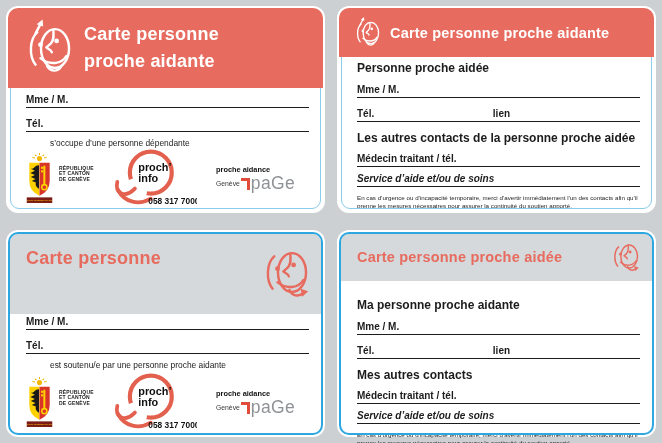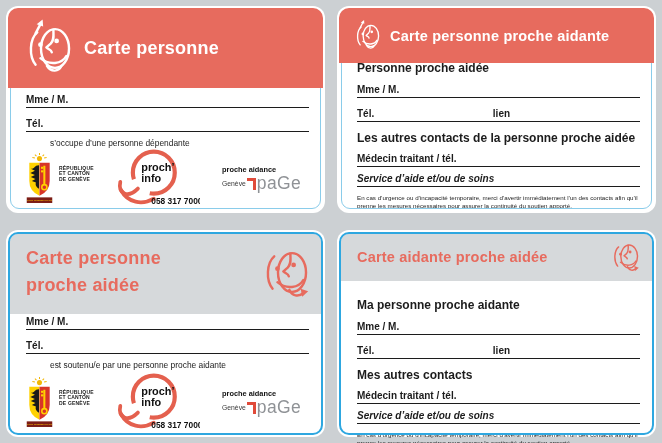--- a/index.html
+++ b/index.html
@@ -15,21 +15,21 @@
 
   .inner-border { position:absolute; pointer-events:none; z-index:5; }
   .inner-border.thin  { inset:4px; border:1px solid #8accea; border-radius:9px; }
   .inner-border.thick { inset:2px; border:2px solid #2ea7e0; border-radius:10px; }
 
   .header-red {
     position:absolute; left:2px; right:2px; top:2px; background:#e76b5e;
     border-radius:10px 10px 0 0; z-index:6; display:flex; align-items:center;
   }
   #card1 .header-red { height:80px; }
-  #card2 .header-red { height:55px; }
+  #card2 .header-red { height:49px; }
   .header-gray {
     position:absolute; left:4px; right:4px; top:4px; background:#d6d9db;
     border-radius:8px 8px 0 0; z-index:1;
   }
   #card3 .header-gray { height:80px; }
   #card4 .header-gray { height:47px; }
 
   .title-big { font-size:18px; line-height:27px; font-weight:bold; letter-spacing:0.2px; }
   #card1 .title-big { color:#ffffff; margin-left:9px; }
   #card3 .title-big { color:#e76b5e; position:absolute; z-index:2; left:20px; top:15px; }
@@ -47,21 +47,21 @@
 
   .s { fill:none; stroke:currentColor; stroke-width:4.5; stroke-linecap:round; stroke-linejoin:round; }
 
   .front-body { position:absolute; left:20px; right:16px; z-index:2; }
   #card1 .front-body { top:88px; }
   #card3 .front-body { top:86px; }
   .fline { border-bottom:1.4px solid #1c1c1c; font-size:10px; font-weight:bold; padding-bottom:2px; }
   .fline.tel { margin-top:10px; }
   .note { font-size:8.4px; margin-top:6px;padding-left:24px; }
 
-  .logos { position:absolute; left:18px; right:8px; top:142px; height:60px; z-index:2;
+  .logos { position:absolute; left:18px; right:14px; top:142px; height:60px; z-index:2;
            display:flex; align-items:center; justify-content:space-between; }
   .geneve { display:flex; align-items:flex-start; }
   .geneve svg { width:31px; height:51px; }
   .geneve-text { font-size:5px; line-height:5.8px; font-weight:bold; letter-spacing:0.2px; margin:13px 0 0 4px; }
   .prochinfo svg { width:84px; height:62px; }
   svg text { font-family:"Liberation Sans", sans-serif; }
 
   .pagelogo { width:95px; }
   .pa-line1 { font-size:7.4px; font-weight:bold; color:#111; }
   .pa-row { display:flex; align-items:flex-end; margin-top:1px; }
@@ -141,20 +141,21 @@
 <div class="page">
 
   <div class="card" id="card1">
     <div class="inner-border thin"></div>
     <div class="header-red">
       <svg class="face face-white">
           <use href="#face-up"></use>
         </svg>
       <div class="title-big">
         <div>Carte personne</div>
+        <div>proche aidante</div>
       </div>
     </div>
     <div class="front-body">
       <div class="fline name"><span>Mme / M.</span></div>
       <div class="fline tel"><span>Tél.</span></div>
       <div class="note">s’occupe d’une personne dépendante</div>
     </div>
     <div class="logos">
       <div class="geneve">
         <svg width="31" height="51">
@@ -202,21 +203,20 @@
       <div class="bline svc"><span>Service d’aide et/ou de soins</span></div>
       <div class="fine">En cas d’urgence ou d’incapacité temporaire, merci d’avertir immédiatement l’un des contacts afin qu’il prenne les mesures nécessaires pour assurer la continuité du soutien apporté.</div>
     </div>
   </div>
 
   <div class="card" id="card3">
     <div class="header-gray"></div>
     <div class="inner-border thick"></div>
     <div class="title-big">
       <div>Carte personne</div>
-      <div>proche aidée</div>
     </div>
     <svg class="face face-red">
         <use href="#face-down"></use>
       </svg>
     <div class="front-body">
       <div class="fline name"><span>Mme / M.</span></div>
       <div class="fline tel"><span>Tél.</span></div>
       <div class="note">est soutenu/e par une personne proche aidante</div>
     </div>
     <div class="logos">
@@ -242,21 +242,21 @@
           <span class="pa-mark"></span>
           <span class="pa-word">paGe</span>
         </div>
       </div>
     </div>
   </div>
 
   <div class="card" id="card4">
     <div class="header-gray"></div>
     <div class="inner-border thick"></div>
-    <div class="title-small">Carte aidante proche aidée</div>
+    <div class="title-small">Carte personne proche aidée</div>
     <svg class="face face-red">
         <use href="#face-down"></use>
       </svg>
     <div class="back-body">
       <div class="sec one">Ma personne proche aidante</div>
       <div class="bline name"><span>Mme / M.</span></div>
       <div class="bline tel">
         <span>Tél.</span>
         <span class="lien">lien</span>
       </div>

